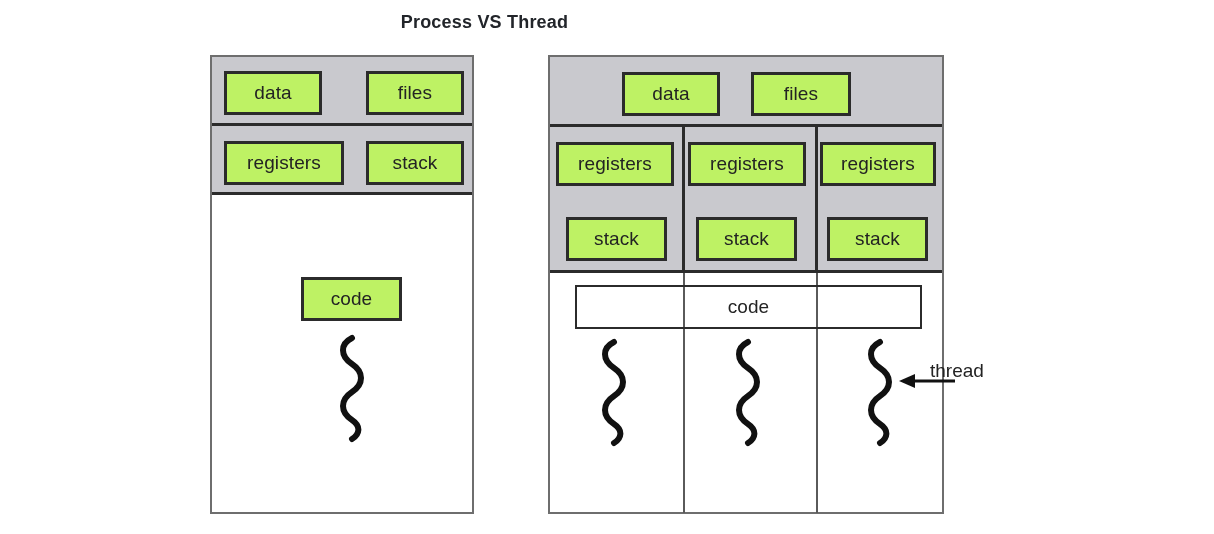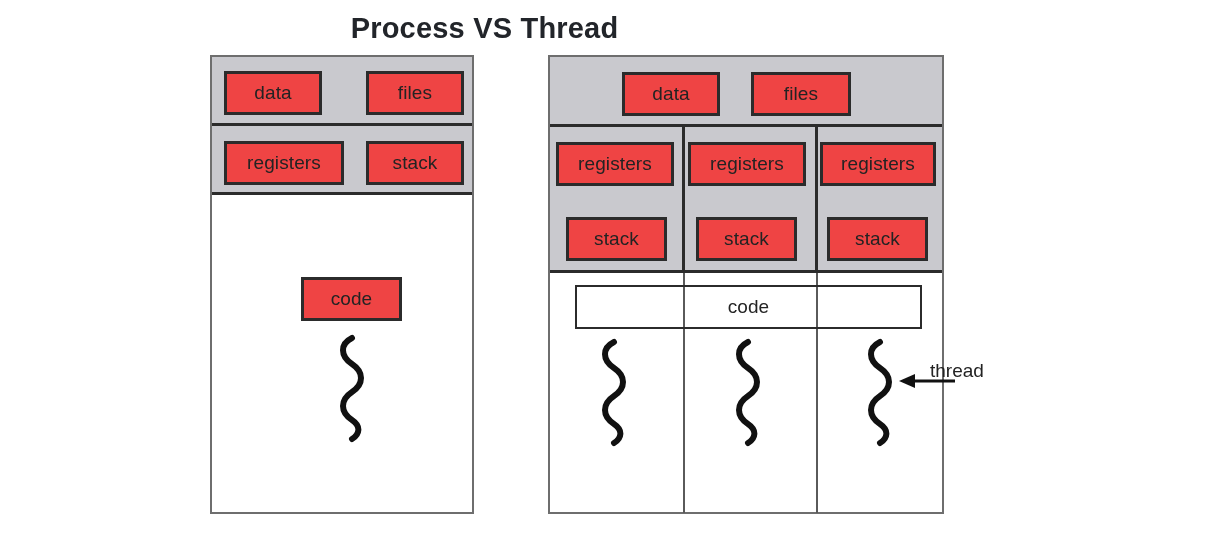--- a/index.html
+++ b/index.html
@@ -14,21 +14,21 @@
     font-family: "Liberation Sans", sans-serif;
     overflow: hidden;
   }
 
   #page-title {
     position: absolute;
     top: 12px;
     left: 0;
     width: 969px;
     text-align: center;
-    font-size: 29px;
+    font-size: 18px;
     font-weight: bold;
     color: #22252a;
     letter-spacing: 0.2px;
   }
 
   
   .outer-frame {
     position: absolute;
     box-sizing: border-box;
     border: 2px solid #6e6e6e;
@@ -49,21 +49,21 @@
   }
   .vrule-thin {
     position: absolute;
     background: #5a5a5a;
   }
 
   .cell {
     position: absolute;
     box-sizing: border-box;
     border: 3px solid #2b2b2b;
-    background: #ef4444;
+    background: #bef264;
     display: flex;
     align-items: center;
     justify-content: center;
     font-size: 19px;
     color: #232323;
     letter-spacing: 0.1px;
   }
   .cell.thin {
     border-width: 2px;
   }

